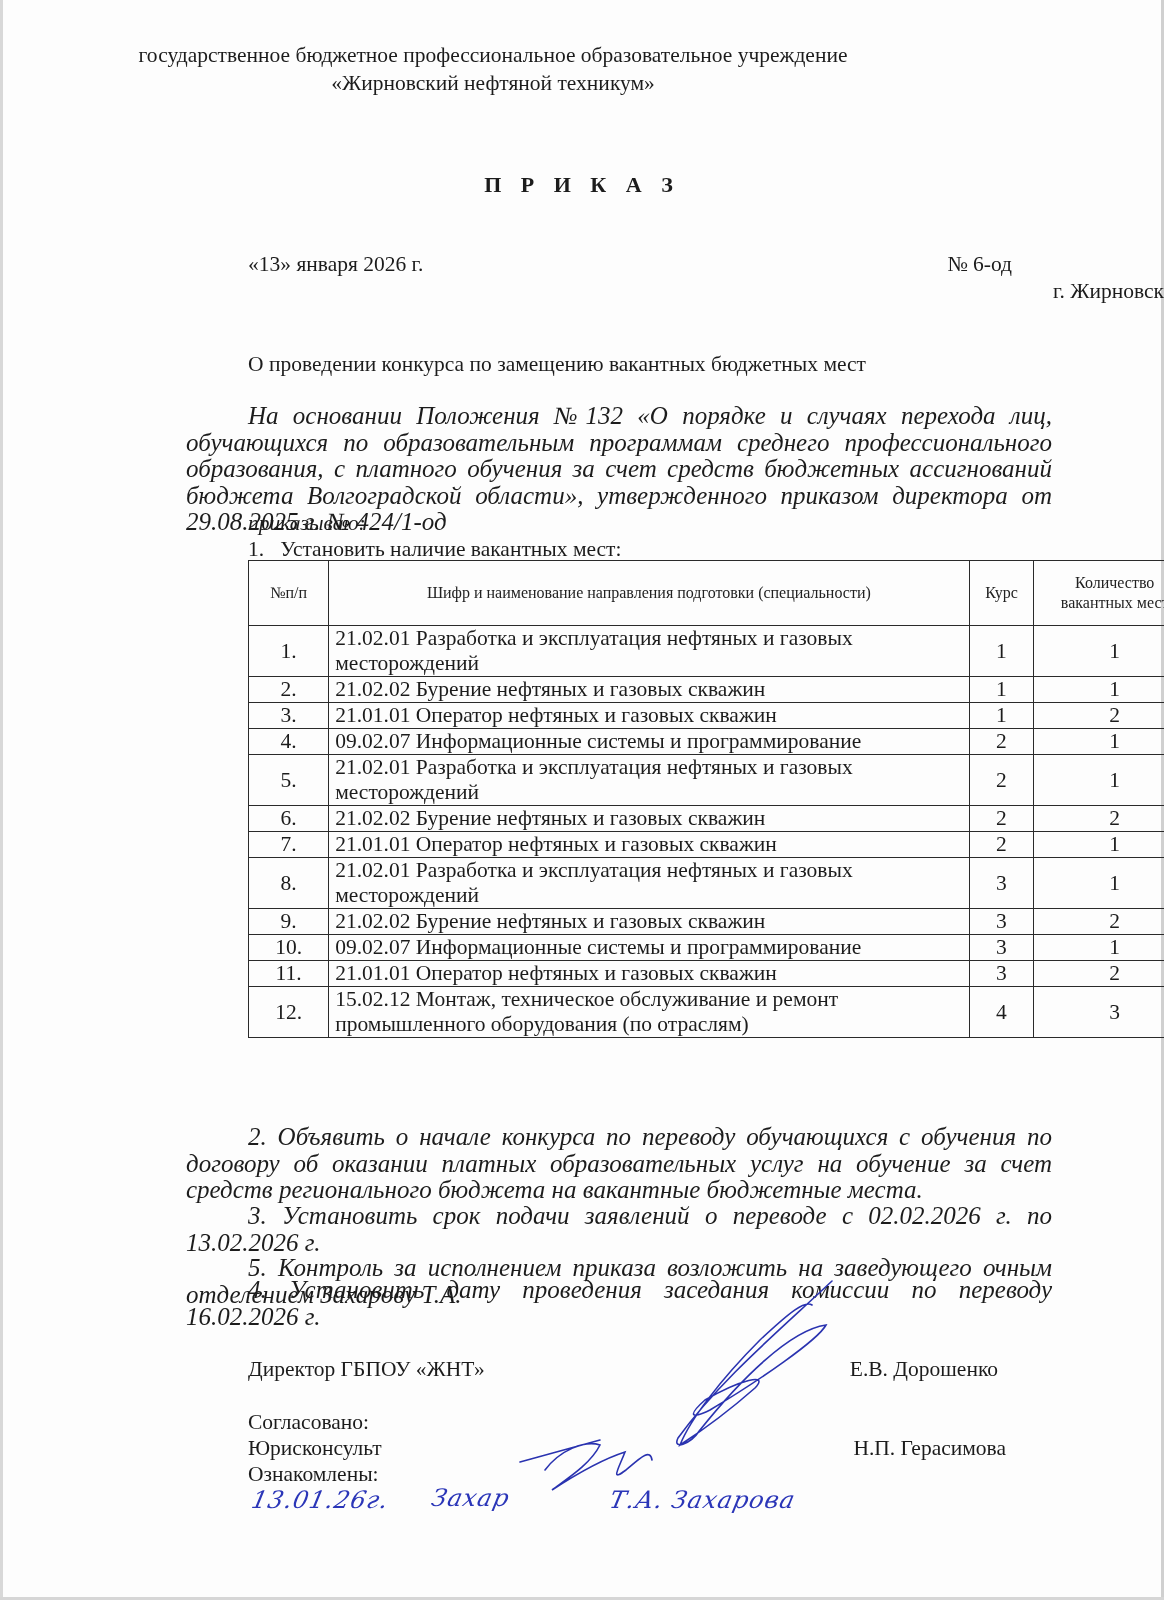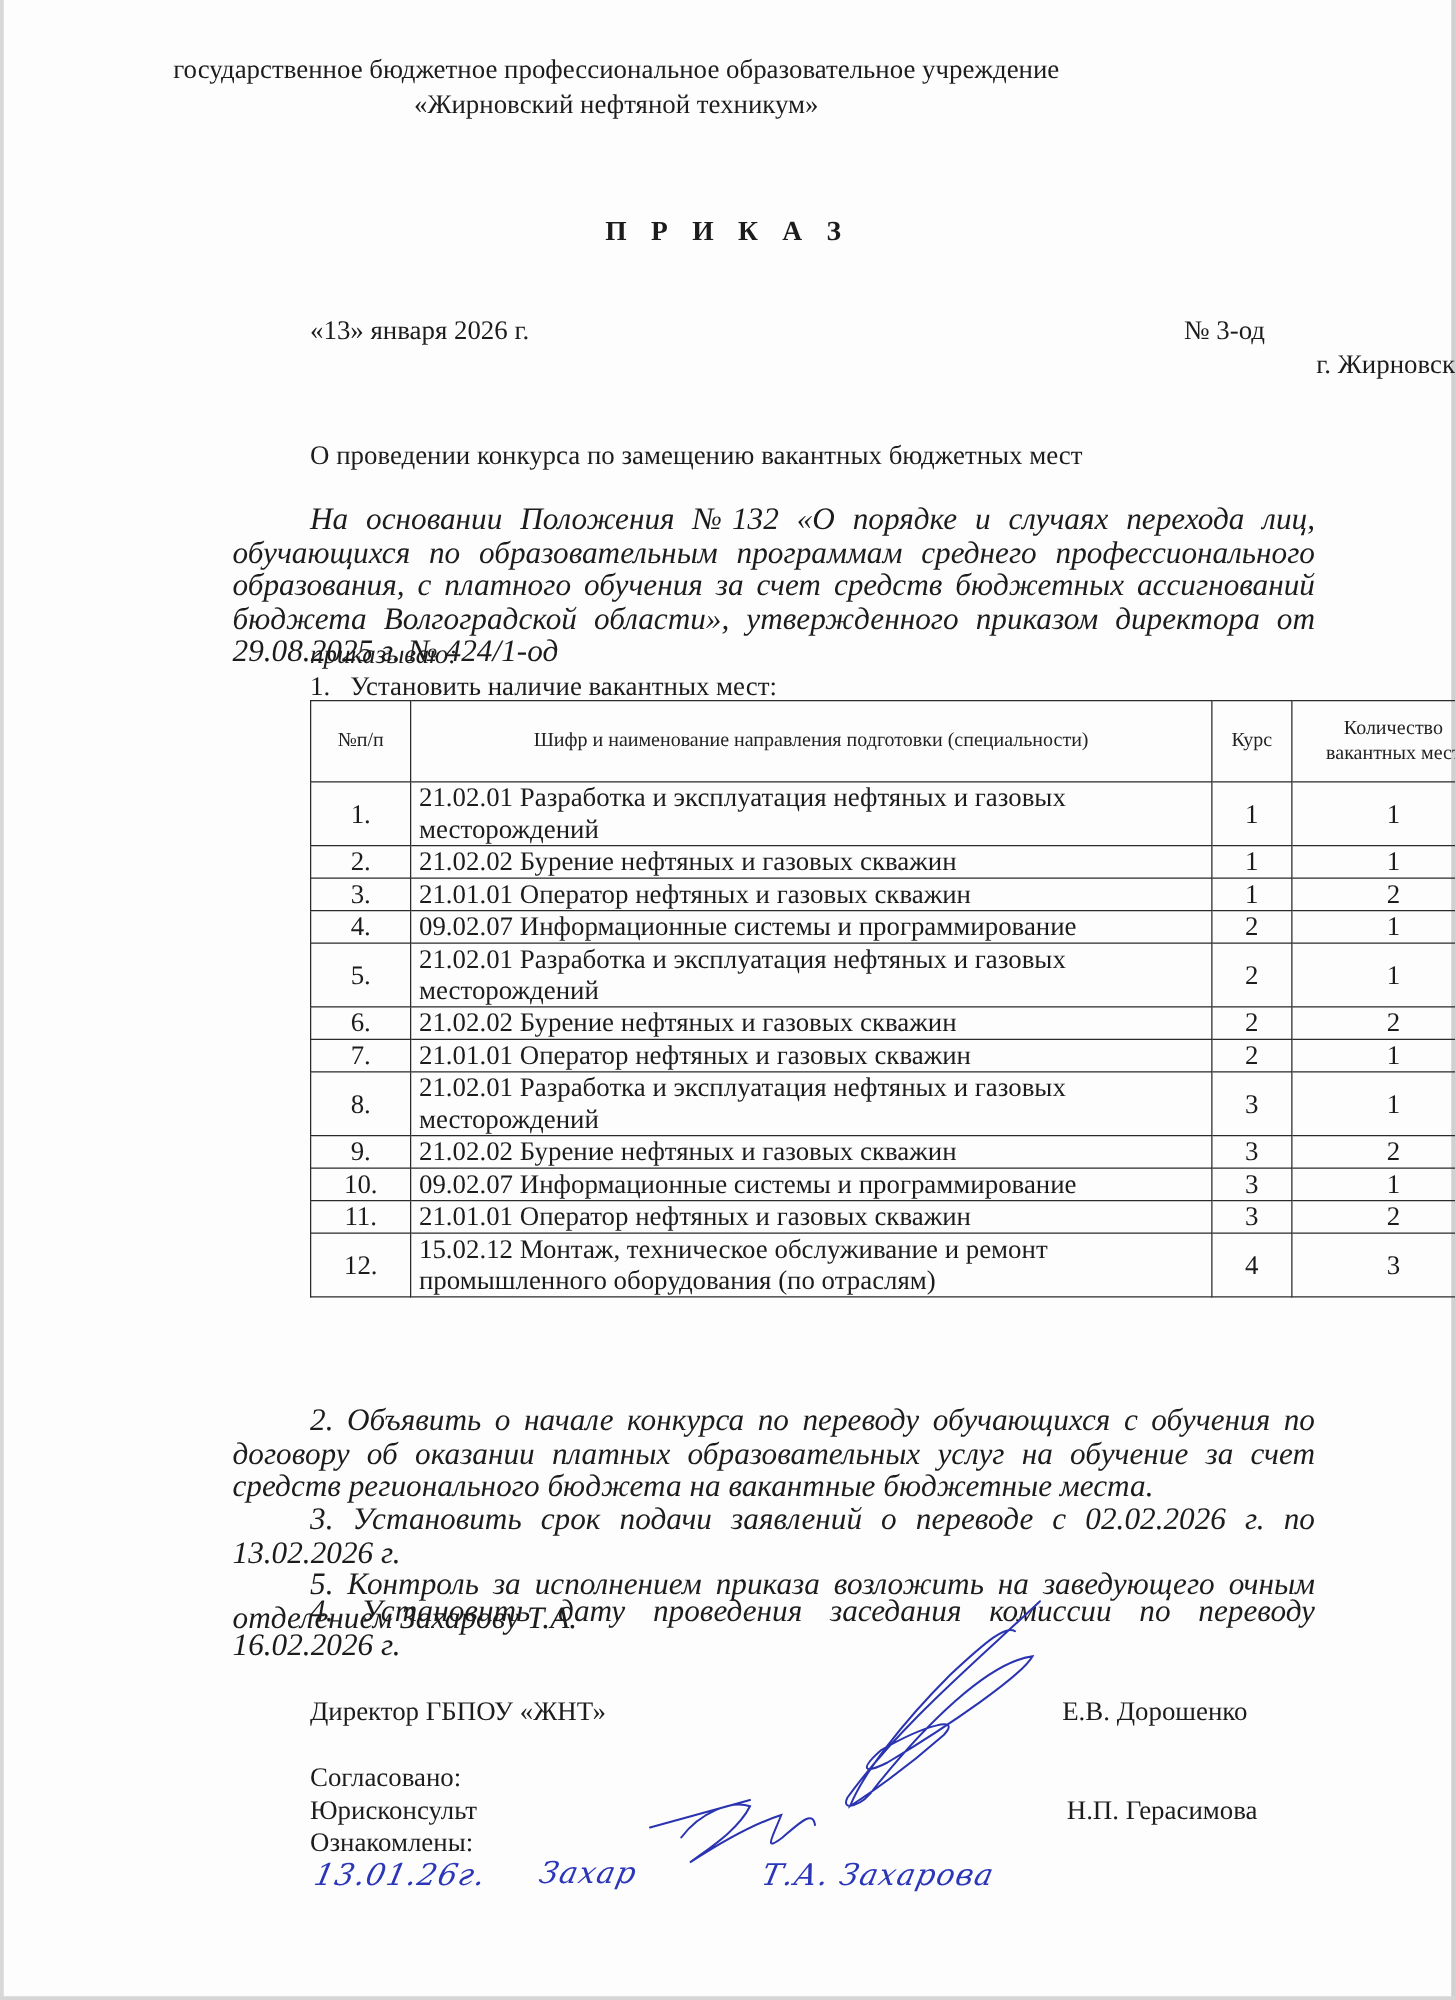--- a/index.html
+++ b/index.html
@@ -76,21 +76,21 @@
   <div class="edge-l"></div>
   <div class="edge-r"></div>
   <div class="edge-b"></div>
 
   <div class="abs org" style="top:41px">государственное бюджетное профессиональное образовательное учреждение</div>
   <div class="abs org" style="top:69px">«Жирновский нефтяной техникум»</div>
 
   <div class="abs title">П Р И К А З</div>
 
   <div class="abs date">«13» января 2026 г.</div>
-  <div class="abs number">№ 3-од</div>
+  <div class="abs number">№ 6-од</div>
   <div class="abs city">г. Жирновск</div>
 
   <div class="abs subject">О проведении конкурса по замещению вакантных бюджетных мест</div>
 
   <div class="para p-basis"><span class="ind"></span><span>На основании Положения №132 «О порядке и случаях перехода лиц, обучающихся по образовательным программам среднего профессионального образования, с платного обучения за счет средств бюджетных ассигнований бюджета Волгоградской области», утвержденного приказом директора от 29.08.2025 г. № 424/1-од</span></div>
   <div class="abs fs22 p-order" style="position:absolute;left:248px;top:511px;">приказываю:</div>
   <div class="abs fs22 p-item1" style="position:absolute;left:248px;top:537px;white-space:pre;">1.   Установить наличие вакантных мест:</div>
 
   <table class="vac">
     <thead>

